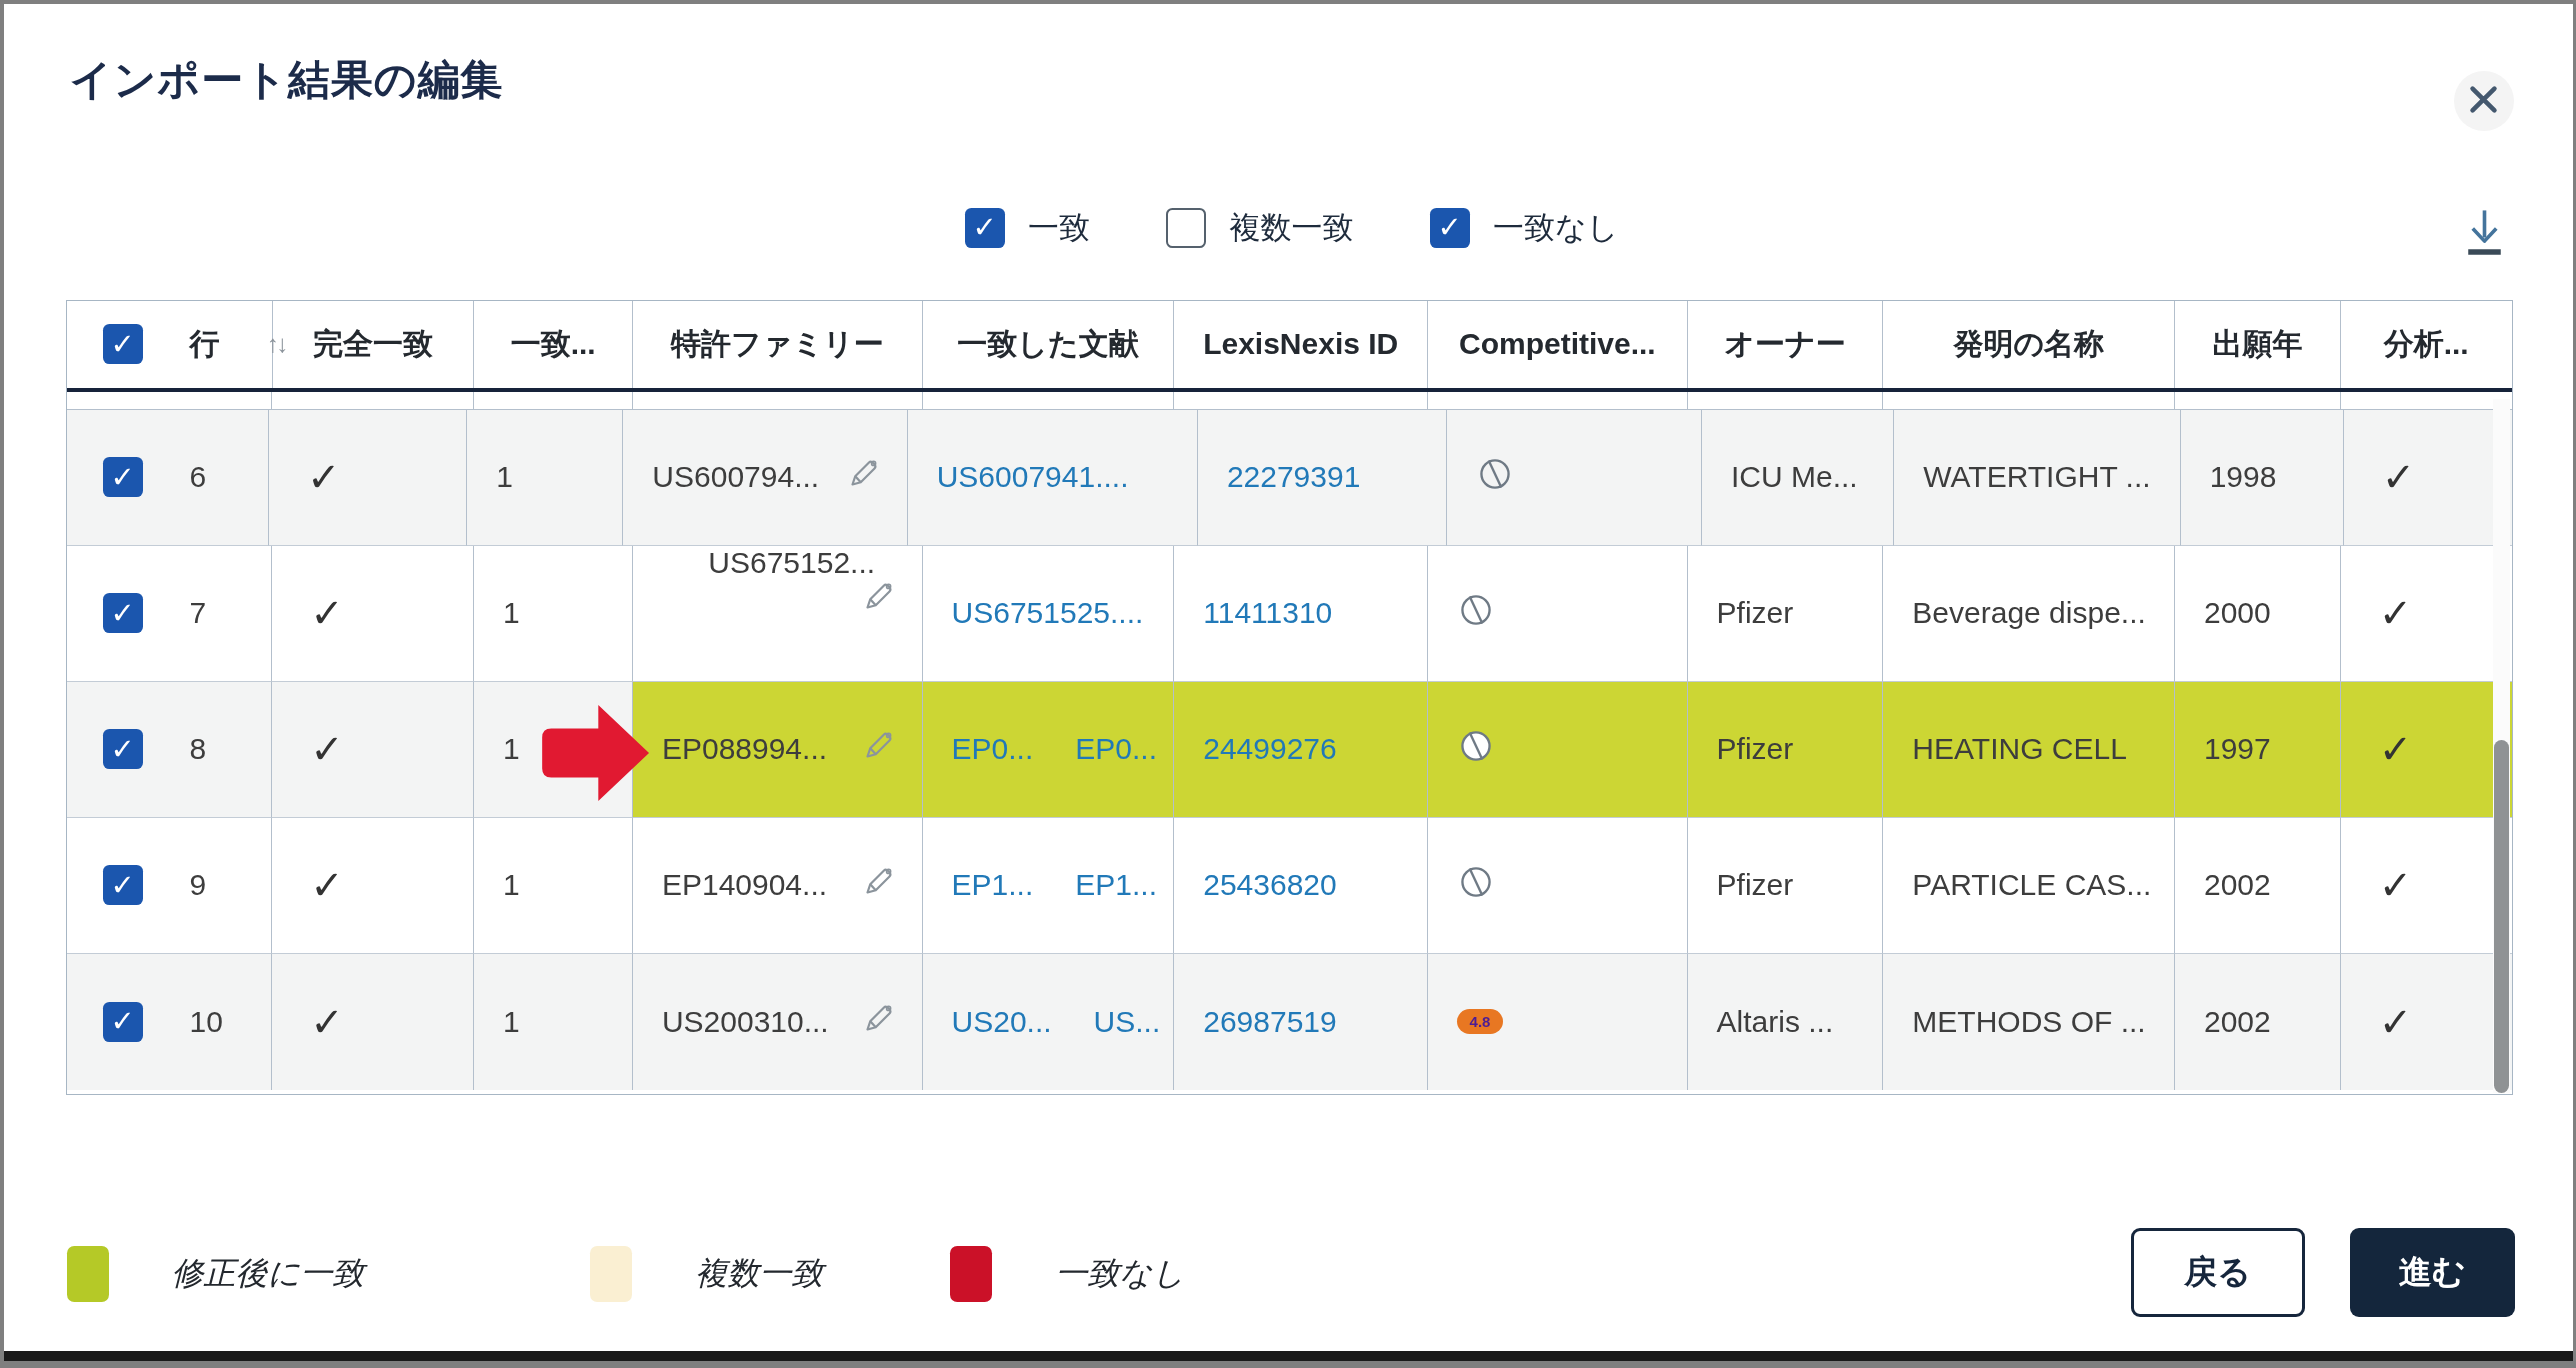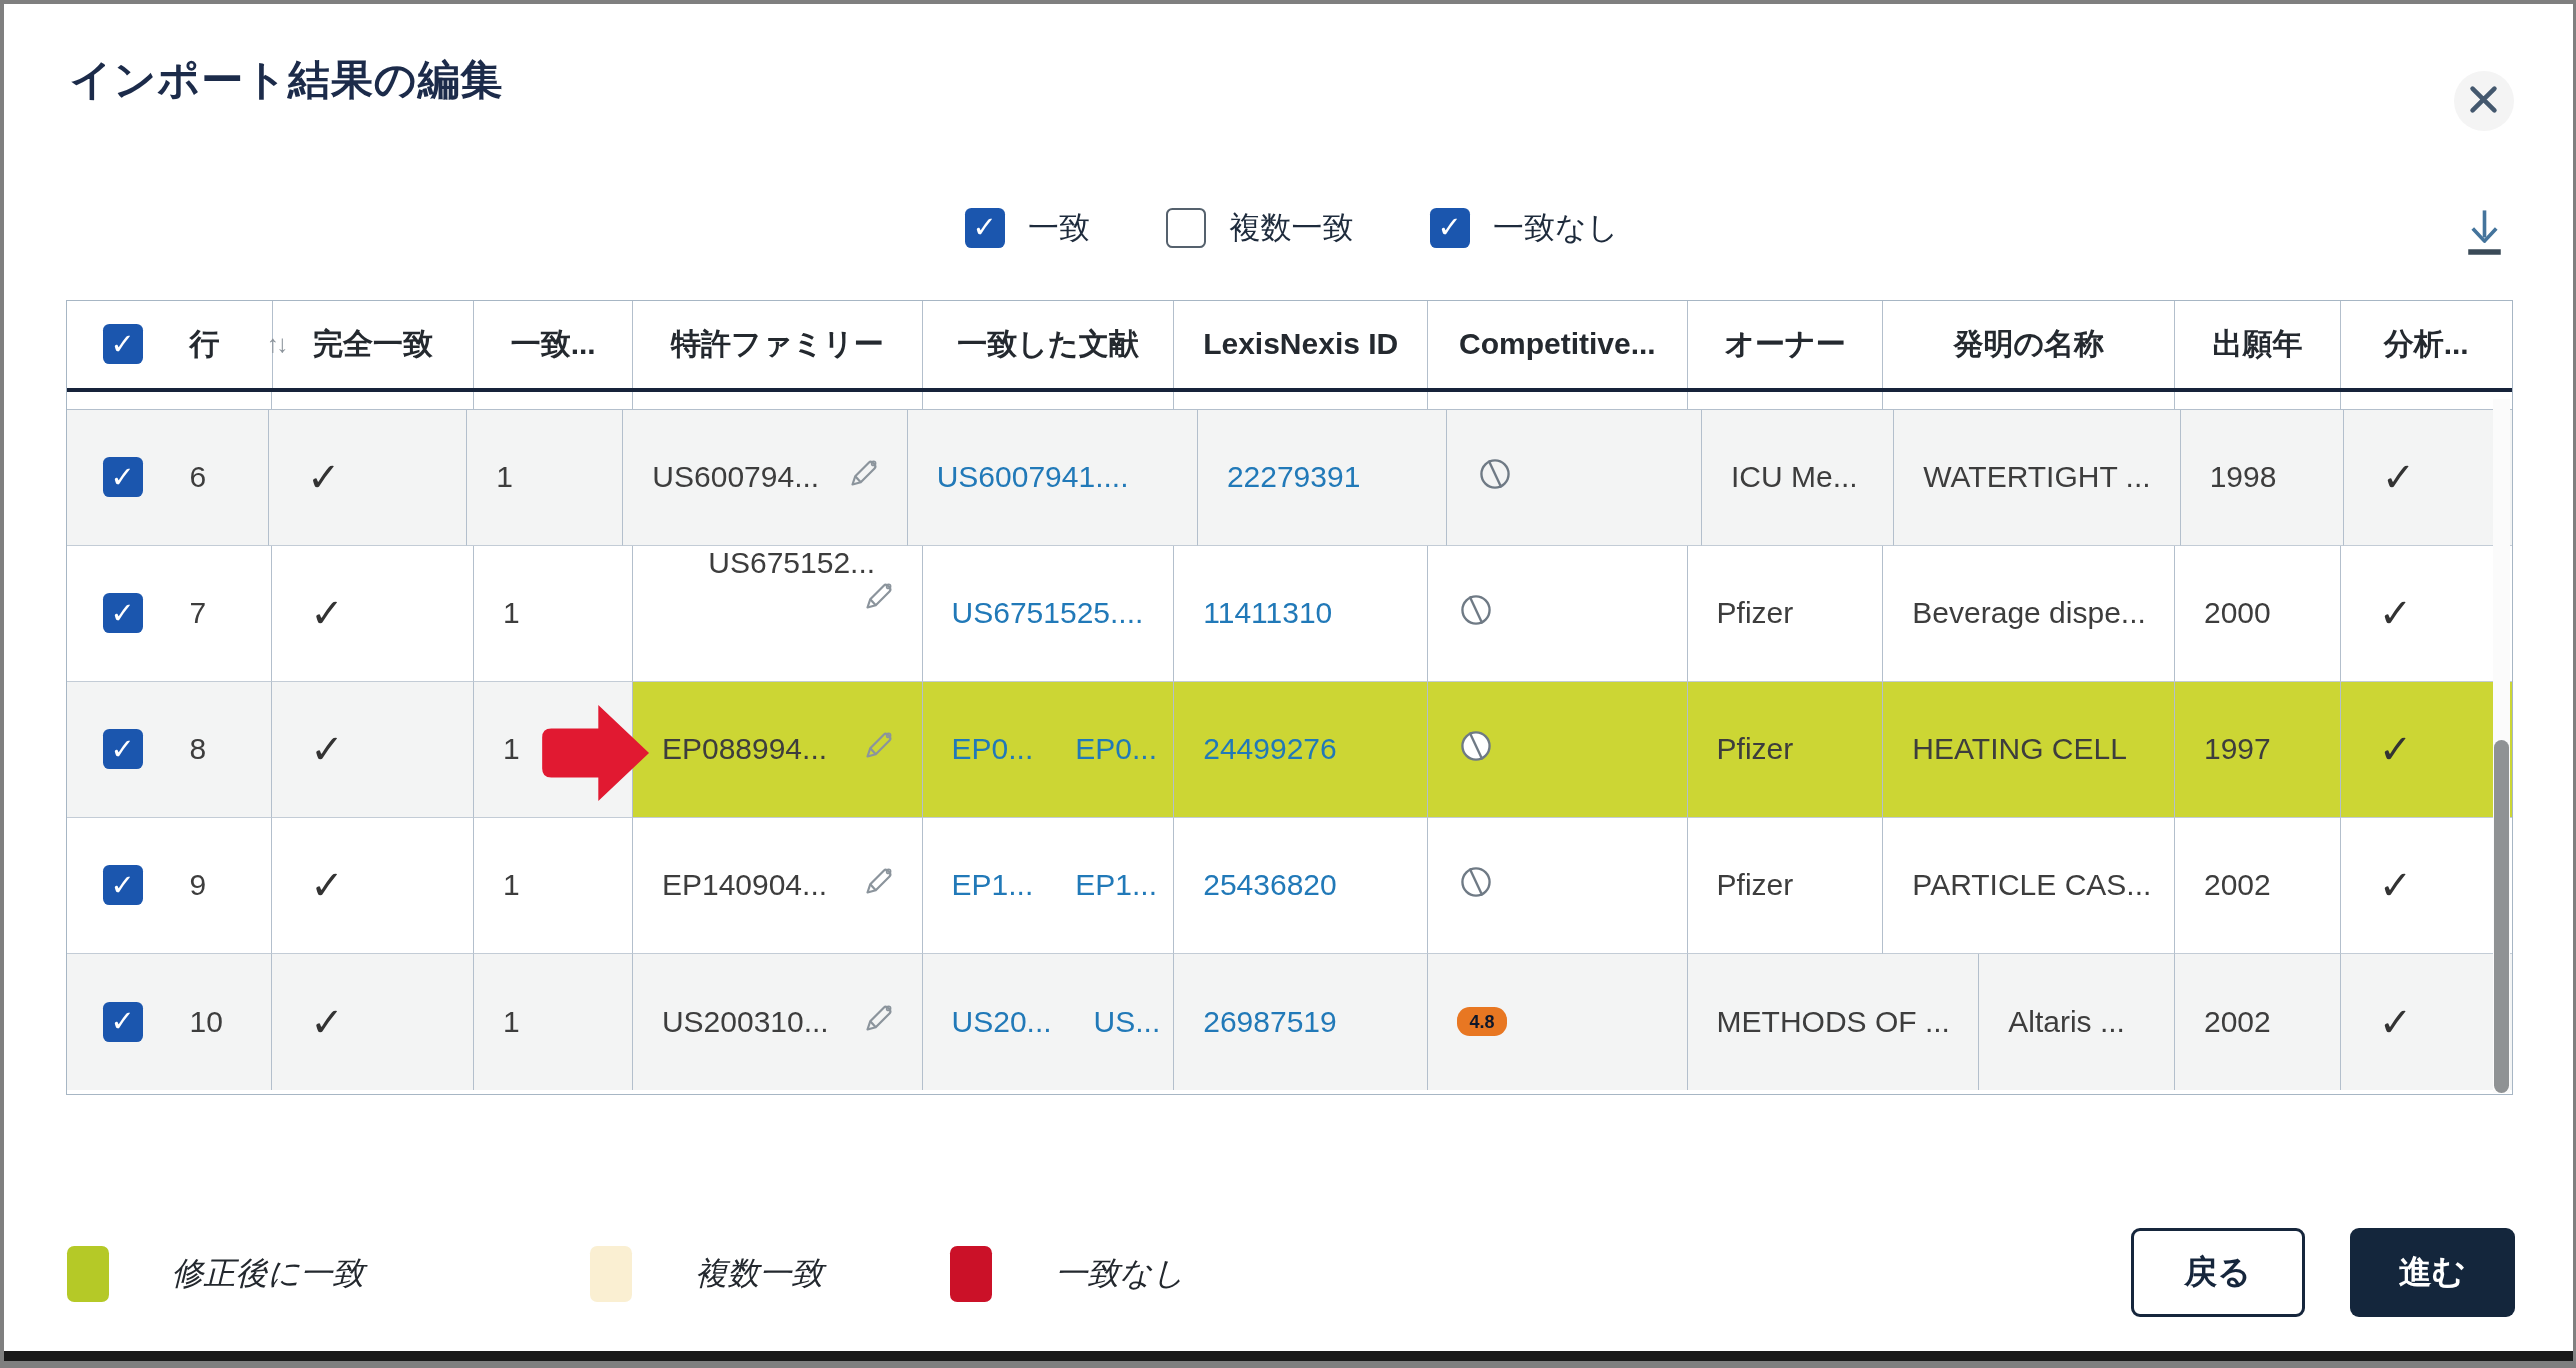--- a/index.html
+++ b/index.html
@@ -30,21 +30,21 @@
   .trow.striped .td{background:#f3f4f4;}
   .td{display:flex;align-items:center;box-sizing:border-box;border-right:1.8px solid #b3bfcc;border-bottom:1.8px solid #c3ccd6;padding-left:29px;font-size:30px;color:#3d3d3d;background:#fff;overflow:hidden;}
   .td:last-child{border-right:none;}
   .trow:last-child .td{border-bottom:none;}
   .td.hl{background:#ccd634 !important;}
   .td.first{padding-left:36px;gap:47px;}
   .check{font-size:40px;color:#333;font-weight:400;padding-left:9px;}
   .link{color:#2179b8;cursor:pointer;text-decoration:none;}
   .links{display:flex;gap:42px;}
   .pencil{margin-left:auto;margin-right:27px;flex:none;cursor:pointer;}
-  .badge{background:#e87722;color:#0f172a;font-size:18px;font-weight:bold;padding:5.4px 12.7px;border-radius:12.7px;line-height:1;text-align:right;}
+  .badge{background:#e87722;color:#4c1d95;font-size:15px;font-weight:bold;padding:5.4px 12.7px;border-radius:12.7px;line-height:1;text-align:right;}
   .arrow-overlay{position:absolute;left:538px;top:701px;width:109px;height:96px;pointer-events:none;}
   .scroll-track{position:absolute;left:2489px;top:395px;width:17px;height:694px;background:#fbfbfb;}
   .scroll-thumb{position:absolute;left:2490px;top:736px;width:15.4px;height:353px;background:#8f9294;border-radius:8.1px;cursor:pointer;}
   .legend{position:absolute;left:63px;top:1242px;display:flex;align-items:center;font-style:italic;}
   .legend .swatch{width:42px;height:56px;border-radius:7.2px;flex:none;}
   .legend .ltext{font-size:32px;color:#23282e;margin-left:63px;}
   .lgroup{display:flex;align-items:center;}
   .btn-back{position:absolute;left:2127px;top:1224px;width:174px;height:89px;background:#fff;border:3.6px solid #16263c;border-radius:9px;font-size:33px;font-weight:bold;color:#16263c;cursor:pointer;font-family:inherit;}
   .btn-next{position:absolute;left:2346px;top:1224px;width:165px;height:89px;background:#14263c;border:none;border-radius:9px;font-size:33px;font-weight:bold;color:#ffffff;cursor:pointer;font-family:inherit;}
 </style>
@@ -367,25 +367,25 @@
                 <a class="link">US20...</a>
                 <a class="link">US...</a>
               </span>
             </div>
             <div class="td" style="width: 254px;">
               <a class="link">26987519</a>
             </div>
             <div class="td" style="width: 260px;">
               <span class="badge">4.8</span>
             </div>
+            <div class="td" style="width: 196px;">
+              <span>Altaris ...</span>
+            </div>
             <div class="td" style="width: 292px;">
               <span>METHODS OF ...</span>
-            </div>
-            <div class="td" style="width: 196px;">
-              <span>Altaris ...</span>
             </div>
             <div class="td" style="width: 166px;">
               <span>2002</span>
             </div>
             <div class="td" style="width: 171px;">
               <span class="check">✓</span>
             </div>
           </div>
         </div>
     </div>

